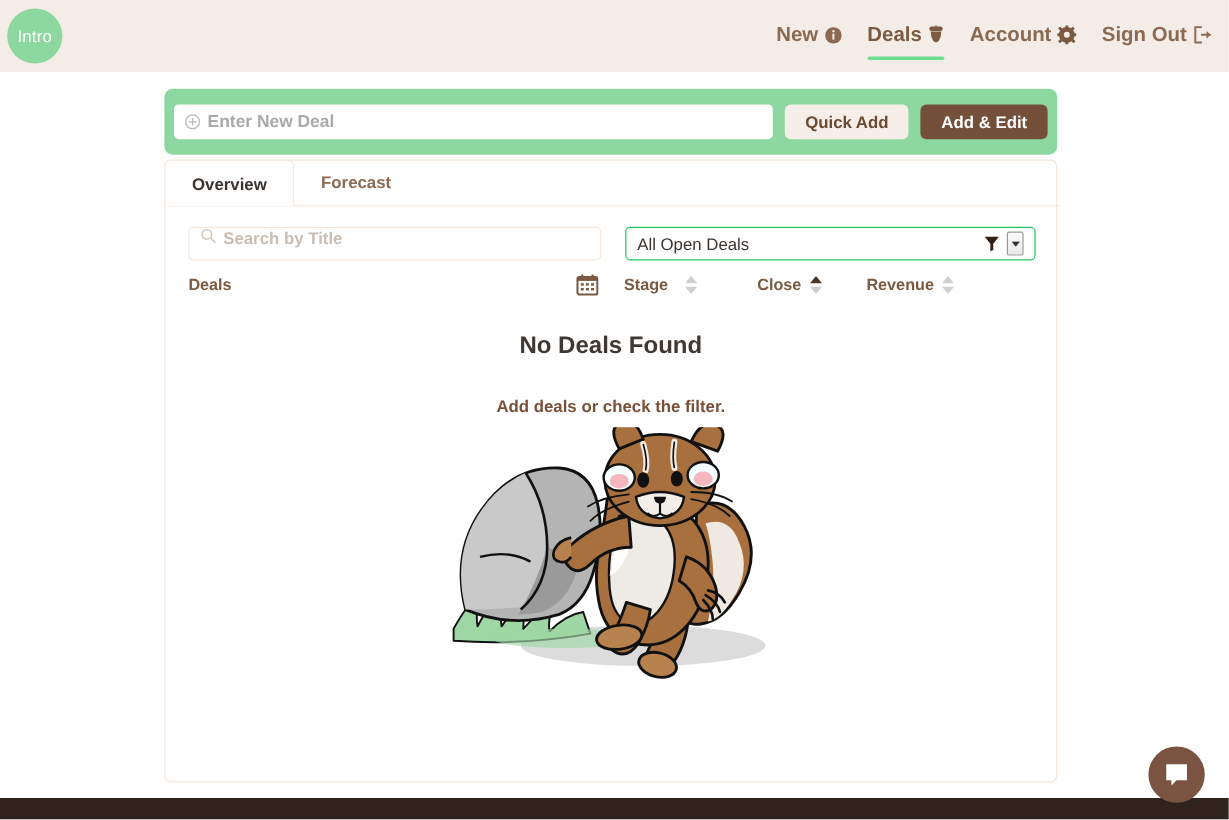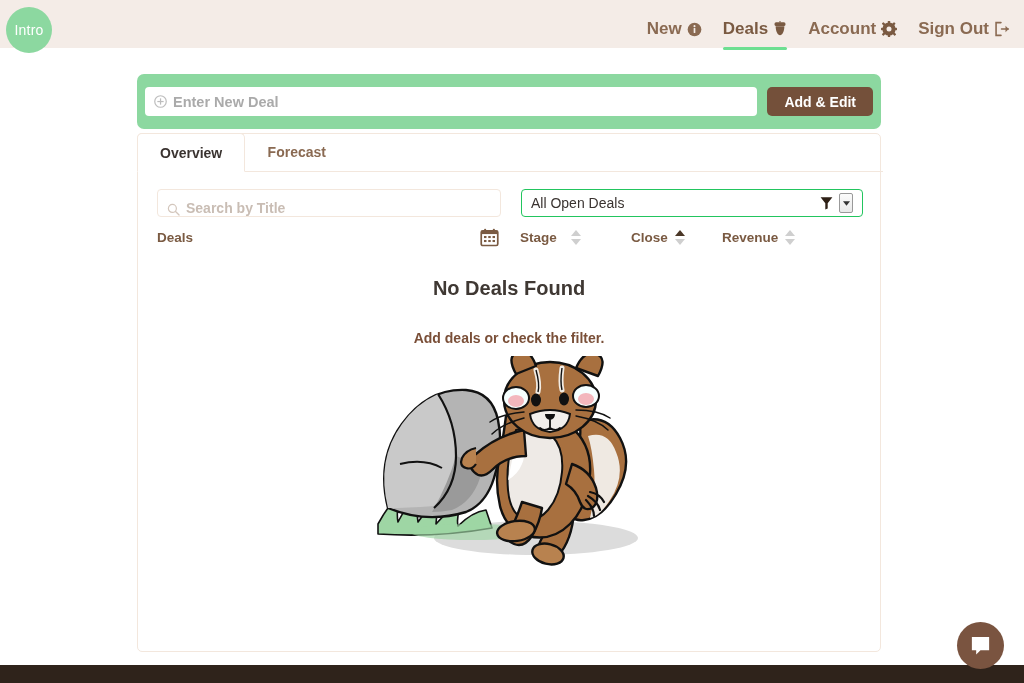--- a/index.html
+++ b/index.html
@@ -14,21 +14,21 @@
     font-family: "Liberation Sans", sans-serif;
     background: #ffffff;
     position: relative;
   }
 
   
   .header {
     position: absolute;
     top: 0; left: 0;
     width: 1024px;
-    height: 48px;
+    height: 60px;
     background: #f4ece7;
     display: flex;
     align-items: center;
   }
 
   .intro-badge {
     position: absolute;
     left: 6px;
     top: 7px;
     width: 46px;
@@ -189,21 +189,21 @@
     height: 28px;
     display: flex;
     align-items: center;
   }
   .search-box {
     width: 344px;
     height: 28px;
     border: 1px solid #f3e7dd;
     border-radius: 4px;
     display: flex;
-    align-items: flex-end;
+    align-items: flex-start;
     gap: 6px;
     padding: 0 9px;
     cursor: text;
   }
   .search-placeholder { color: #c9bdb4; font-size: 14px; font-weight: bold; }
 
   .select-wrap {
     position: absolute;
     left: 364px;
     width: 342px;
@@ -381,20 +381,23 @@
     <span class="icon">
       <svg width="13" height="13" viewBox="0 0 14 14">
         <circle cx="7" cy="7" r="6.2" fill="none" stroke="#bdbdbd" stroke-width="1.3"></circle>
         <rect x="6.4" y="3.6" width="1.3" height="6.8" fill="#bdbdbd"></rect>
         <rect x="3.6" y="6.4" width="6.8" height="1.3" fill="#bdbdbd"></rect>
       </svg>
     </span>
     <span class="newdeal-placeholder">Enter New Deal</span>
   </div>
 
+  <div class="btn btn-quick">
+    <span>Quick Add</span>
+  </div>
 
   <div class="btn btn-addedit">
     <span>Add &amp; Edit</span>
   </div>
 </div>
 
 <div class="card">
 
   <div class="tabs">
     <div class="tab tab-active">

